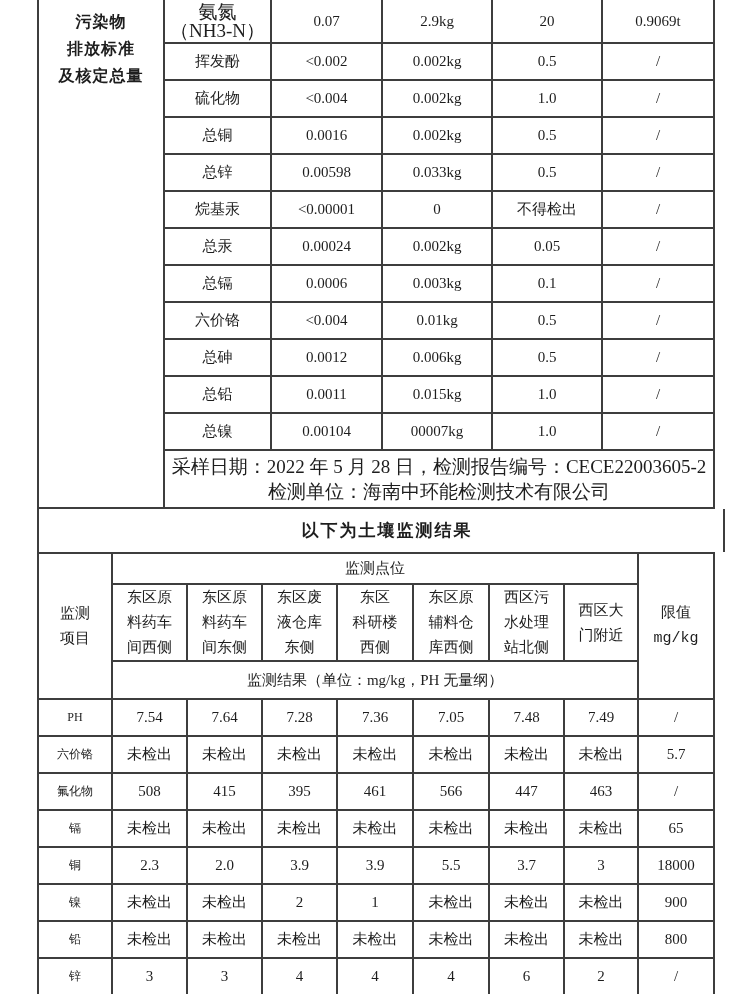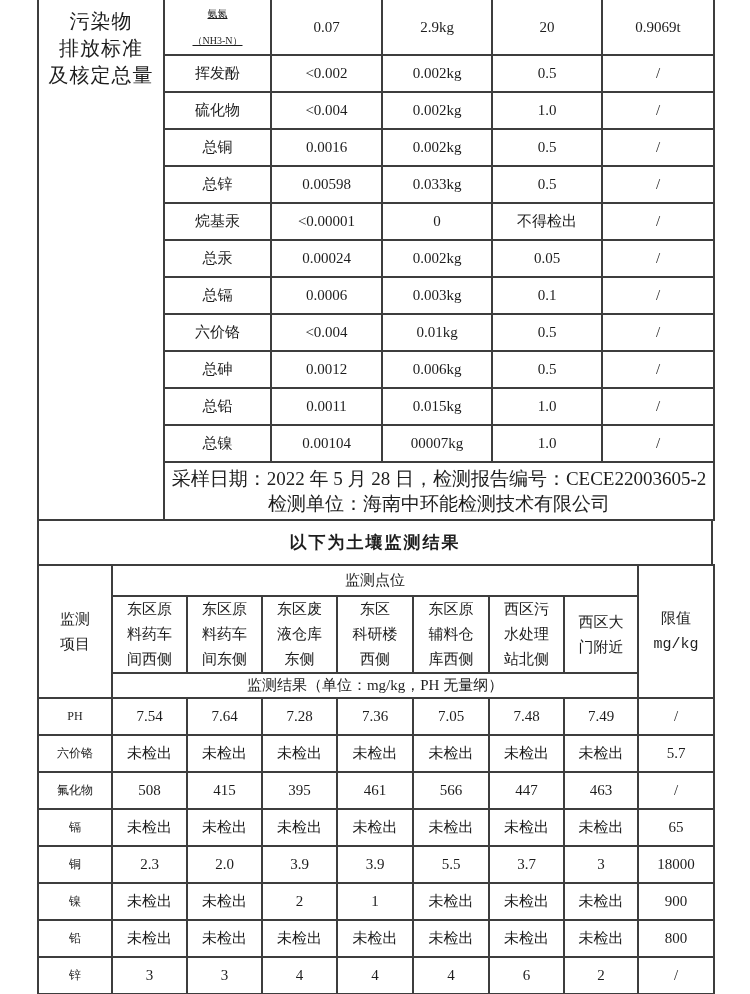--- a/index.html
+++ b/index.html
@@ -26,47 +26,48 @@
     overflow:hidden;
   }
   
   table.emission tr:first-child td{border-top:none;}
   table.emission tr{height:37px;}
   table.emission tr.first{height:43px;}
   table.emission tr.footer-row{height:58px;}
   td.rowhdr{
     vertical-align:top;
     padding-top:8px;
-    font-weight:normal;
-    font-size:20px;
+    font-weight:bold;
+    font-size:16px;
     line-height:27px;
     letter-spacing:1px;
   }
   .pre{white-space:pre-line;}
-  td.two-line{line-height:27px;font-size:10px;text-decoration:underline;}
+  td.two-line{line-height:19px;font-size:19px;}
   td.footnote{
     font-size:19px;
     line-height:25px;
     white-space:pre-line;
   }
   .band{
     margin-left:37px;
     width:672px;
     height:43px;
     border:2px solid var(--border,#3d3d3d);
     border-top:none;
     border-bottom:none;
     display:flex;align-items:center;justify-content:center;
     font-weight:bold;
     font-size:17px;
     letter-spacing:2px;
+    padding-left:12px;
   }
   table.soil tr.hr1{height:31px;}
   table.soil tr.hr2{height:54px;}
-  table.soil tr.hr3{height:25px;}
+  table.soil tr.hr3{height:38px;}
   table.soil tr.data{height:37px;}
   td.point-cell{line-height:25px;font-size:15px;}
   td.rowhdr2{line-height:25px;font-size:15px;margin-top:40px;}
   td.limit-hdr{line-height:25px;font-size:15px;font-family:Liberation Mono, monospace;}
   td.item-cell{font-size:12px;}
 </style>
 </head>
 <body>
 
 <div class="page">

